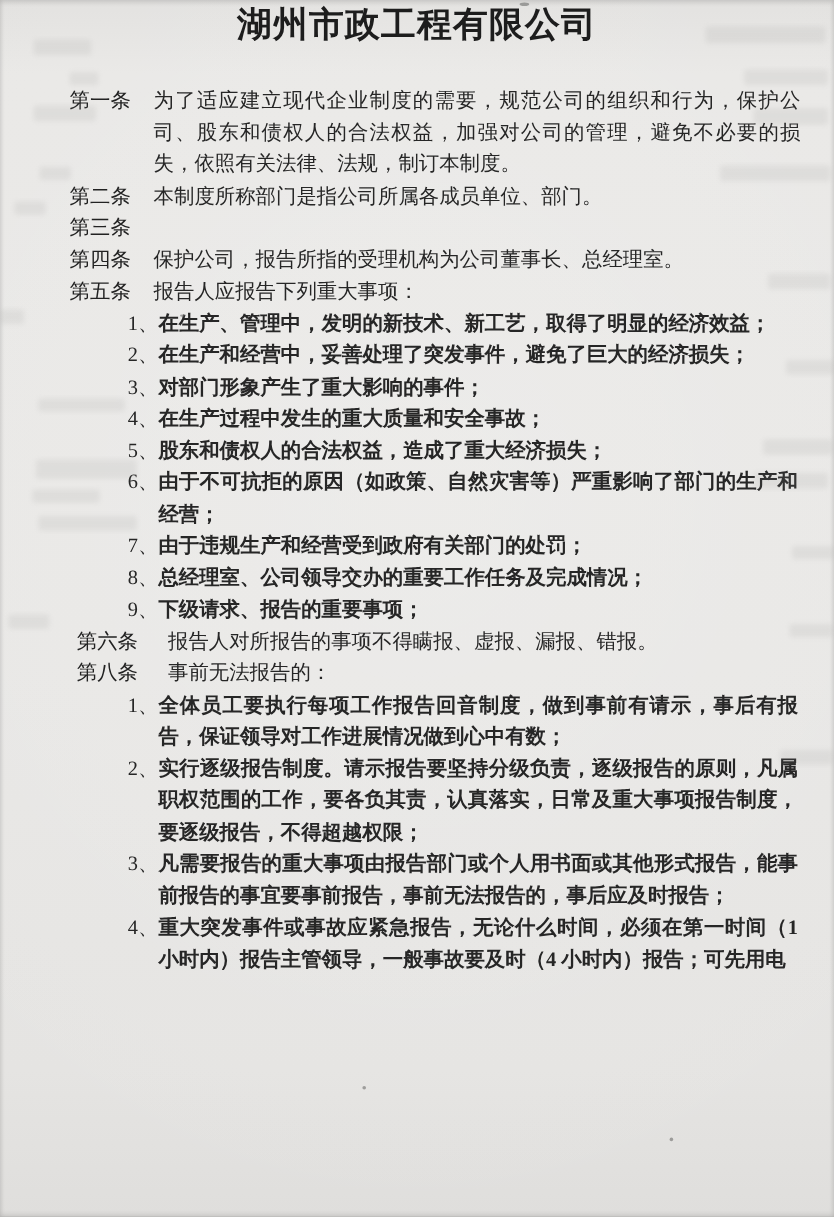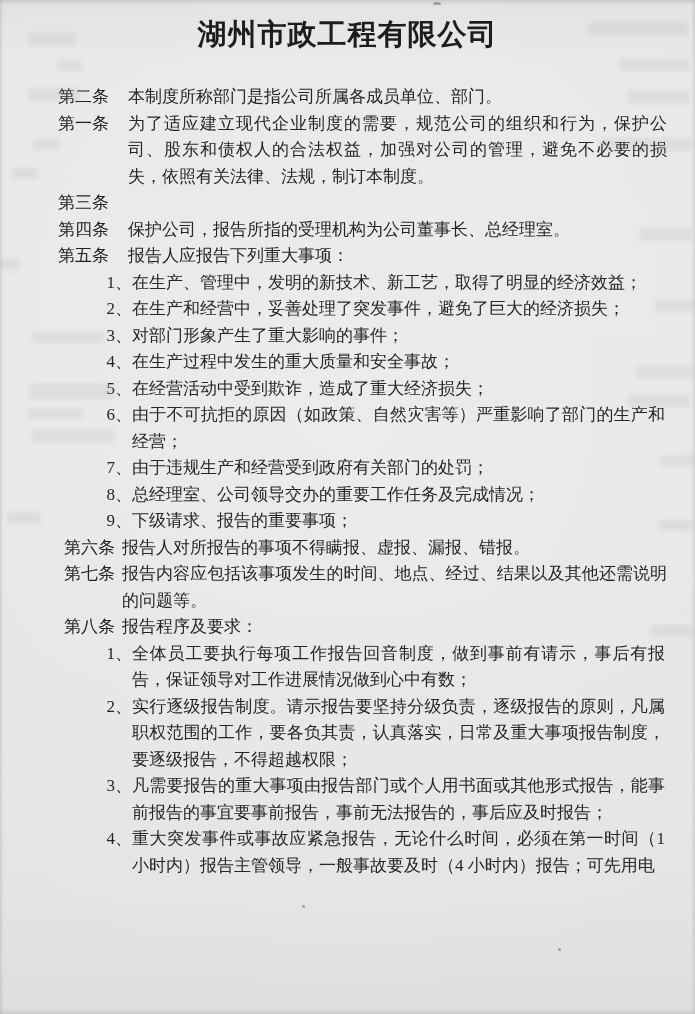--- a/index.html
+++ b/index.html
@@ -9,36 +9,36 @@
     margin:0 auto;
     background:
       radial-gradient(ellipse 120% 90% at 50% 40%, rgba(255,255,255,0.18), rgba(0,0,0,0) 70%),
       linear-gradient(180deg, #e2e1df 0%, #e9e8e6 6%, #e8e7e5 55%, #e5e4e2 88%, #dfdedc 100%);
     box-shadow: inset 0 2px 4px rgba(0,0,0,0.12), inset 0 -2px 4px rgba(0,0,0,0.10);
     overflow:hidden;
     font-family:"Liberation Serif","DejaVu Serif",serif;
     color:#262626;
   }
   .title {
-    margin:0; padding-top:17px;
+    margin:0; padding-top:4px;
     text-align:center;
     font-family:"Liberation Sans","DejaVu Sans",sans-serif;
     font-size:29px; font-weight:700; line-height:34px;
     letter-spacing:1px; color:#1d1d1d;
   }
   .content { margin-top:33px; font-size:17px; line-height:26.5px; }
   .article { display:flex; margin:0 28px 0 58px; }
   .article .label { flex:0 0 56px; white-space:nowrap; margin-right:14px; color:#222; }
   .article.tight { margin-left:64px; }
-  .article.tight .label { margin-right:2px; }
+  .article.tight .label { margin-right:20px; }
   .article .text { flex:1; text-align:justify; }
   .items { margin:0 30px 0 96px; }
   .item { display:flex; }
   .item .num { flex:0 0 36px; text-align:right; white-space:nowrap; }
-  .item .itext { flex:1; text-align:justify; }
+  .item .itext { flex:1; text-align:justify;font-weight:bold; }
   
   .smudge {
     position:absolute; background:#8f8f8d;
     opacity:0.13; filter:blur(2px); border-radius:2px;
     pointer-events:none;
   }
   .speck { position:absolute; background:#6e6e6c; border-radius:50%; opacity:0.6; pointer-events:none; }
 </style>
 </head>
 <body>
@@ -72,27 +72,27 @@
   <div class="speck" style="left:558px;top:948px;width:3px;height:3px"></div>
   <div class="speck" style="left:150px;top:262px;width:4px;height:2px"></div>
 
   <h1 class="title">
     <div>湖州市政工程有限公司</div>
   </h1>
 
   <div class="content">
 
     <div class="article">
-      <span class="label">第二条</span>
-      <div class="text">本制度所称部门是指公司所属各成员单位、部门。</div>
+      <span class="label">第一条</span>
+      <div class="text">为了适应建立现代企业制度的需要，规范公司的组织和行为，保护公司、股东和债权人的合法权益，加强对公司的管理，避免不必要的损失，依照有关法律、法规，制订本制度。</div>
     </div>
 
     <div class="article">
-      <span class="label">第一条</span>
-      <div class="text">为了适应建立现代企业制度的需要，规范公司的组织和行为，保护公司、股东和债权人的合法权益，加强对公司的管理，避免不必要的损失，依照有关法律、法规，制订本制度。</div>
+      <span class="label">第二条</span>
+      <div class="text">本制度所称部门是指公司所属各成员单位、部门。</div>
     </div>
 
     <div class="article">
       <span class="label">第三条</span>
     </div>
 
     <div class="article">
       <span class="label">第四条</span>
       <div class="text">保护公司，报告所指的受理机构为公司董事长、总经理室。</div>
     </div>
@@ -114,21 +114,21 @@
       <div class="item">
           <span class="num">3、</span>
           <div class="itext">对部门形象产生了重大影响的事件；</div>
         </div>
       <div class="item">
           <span class="num">4、</span>
           <div class="itext">在生产过程中发生的重大质量和安全事故；</div>
         </div>
       <div class="item">
           <span class="num">5、</span>
-          <div class="itext">在经营活动中受到欺诈，造成了重大经济损失；</div>
+          <div class="itext">股东和债权人的合法权益，造成了重大经济损失；</div>
         </div>
       <div class="item">
           <span class="num">6、</span>
           <div class="itext">由于不可抗拒的原因（如政策、自然灾害等）严重影响了部门的生产和经营；</div>
         </div>
       <div class="item">
           <span class="num">7、</span>
           <div class="itext">由于违规生产和经营受到政府有关部门的处罚；</div>
         </div>
       <div class="item">
@@ -139,28 +139,24 @@
           <span class="num">9、</span>
           <div class="itext">下级请求、报告的重要事项；</div>
         </div>
     </div>
 
     <div class="article tight">
       <span class="label">第六条</span>
       <div class="text">报告人对所报告的事项不得瞒报、虚报、漏报、错报。</div>
     </div>
 
-    <div class="article tight">
-      <span class="label">第七条</span>
-      <div class="text">报告内容应包括该事项发生的时间、地点、经过、结果以及其他还需说明的问题等。</div>
-    </div>
 
     <div class="article tight">
       <span class="label">第八条</span>
-      <div class="text">报告程序及要求：</div>
+      <div class="text">事前无法报告的：</div>
     </div>
 
     <div class="items">
       <div class="item">
           <span class="num">1、</span>
           <div class="itext">全体员工要执行每项工作报告回音制度，做到事前有请示，事后有报告，保证领导对工作进展情况做到心中有数；</div>
         </div>
       <div class="item">
           <span class="num">2、</span>
           <div class="itext">实行逐级报告制度。请示报告要坚持分级负责，逐级报告的原则，凡属职权范围的工作，要各负其责，认真落实，日常及重大事项报告制度，要逐级报告，不得超越权限；</div>

